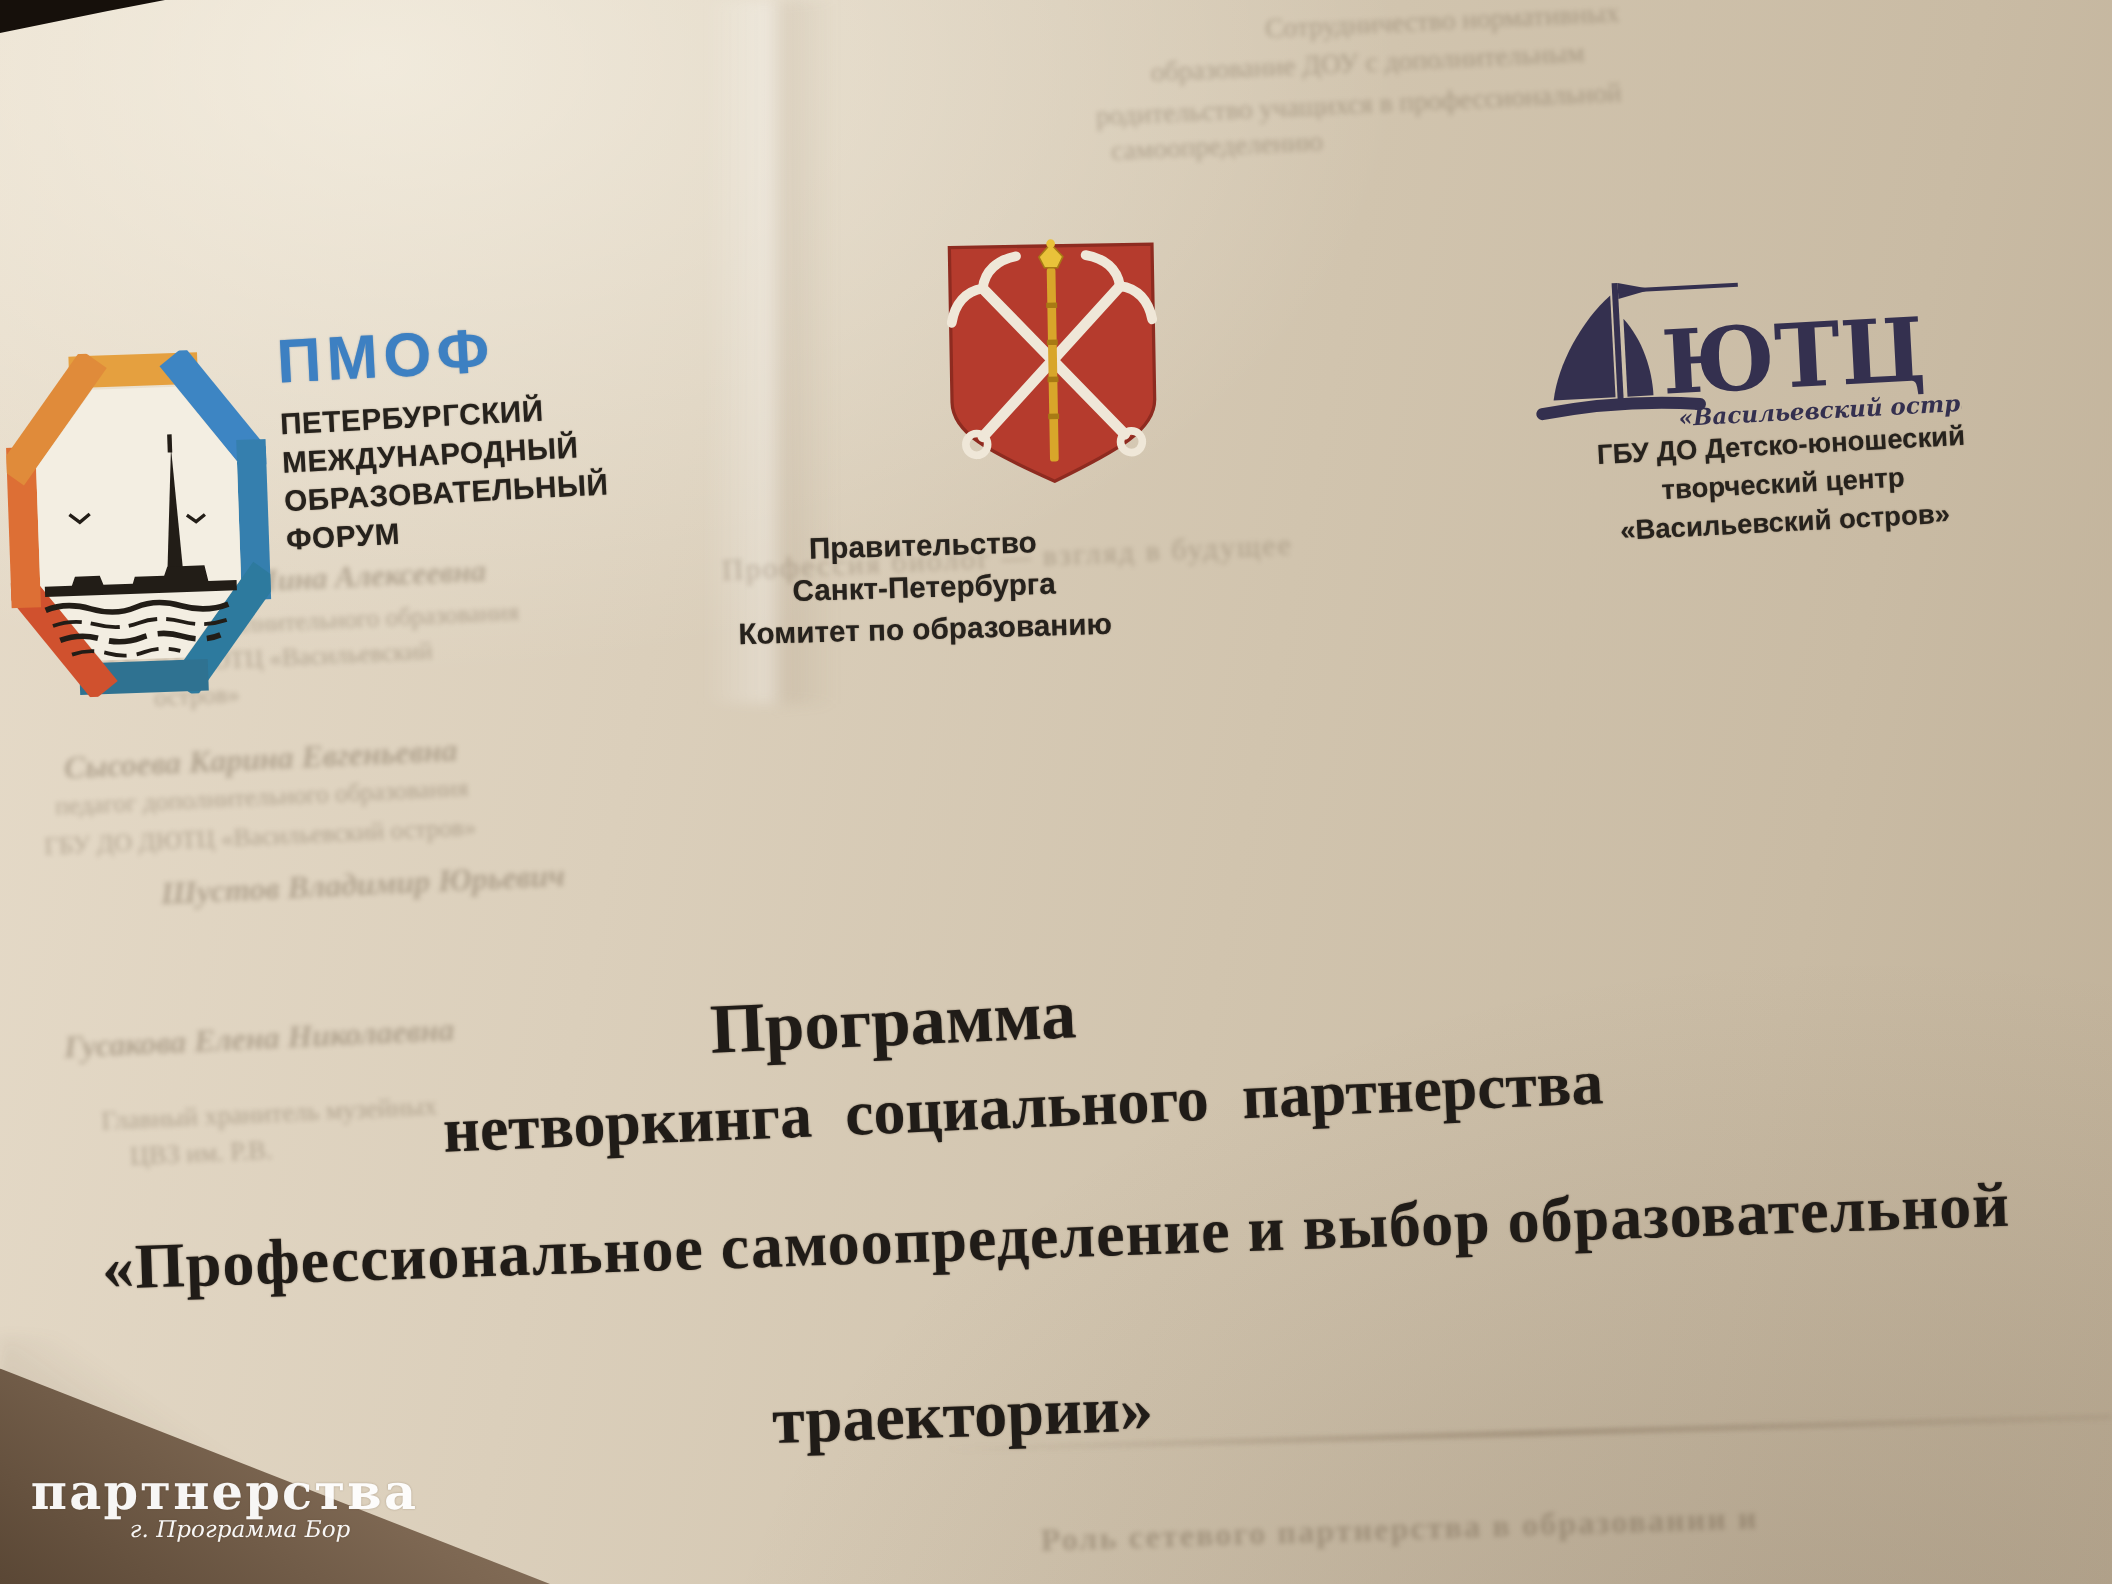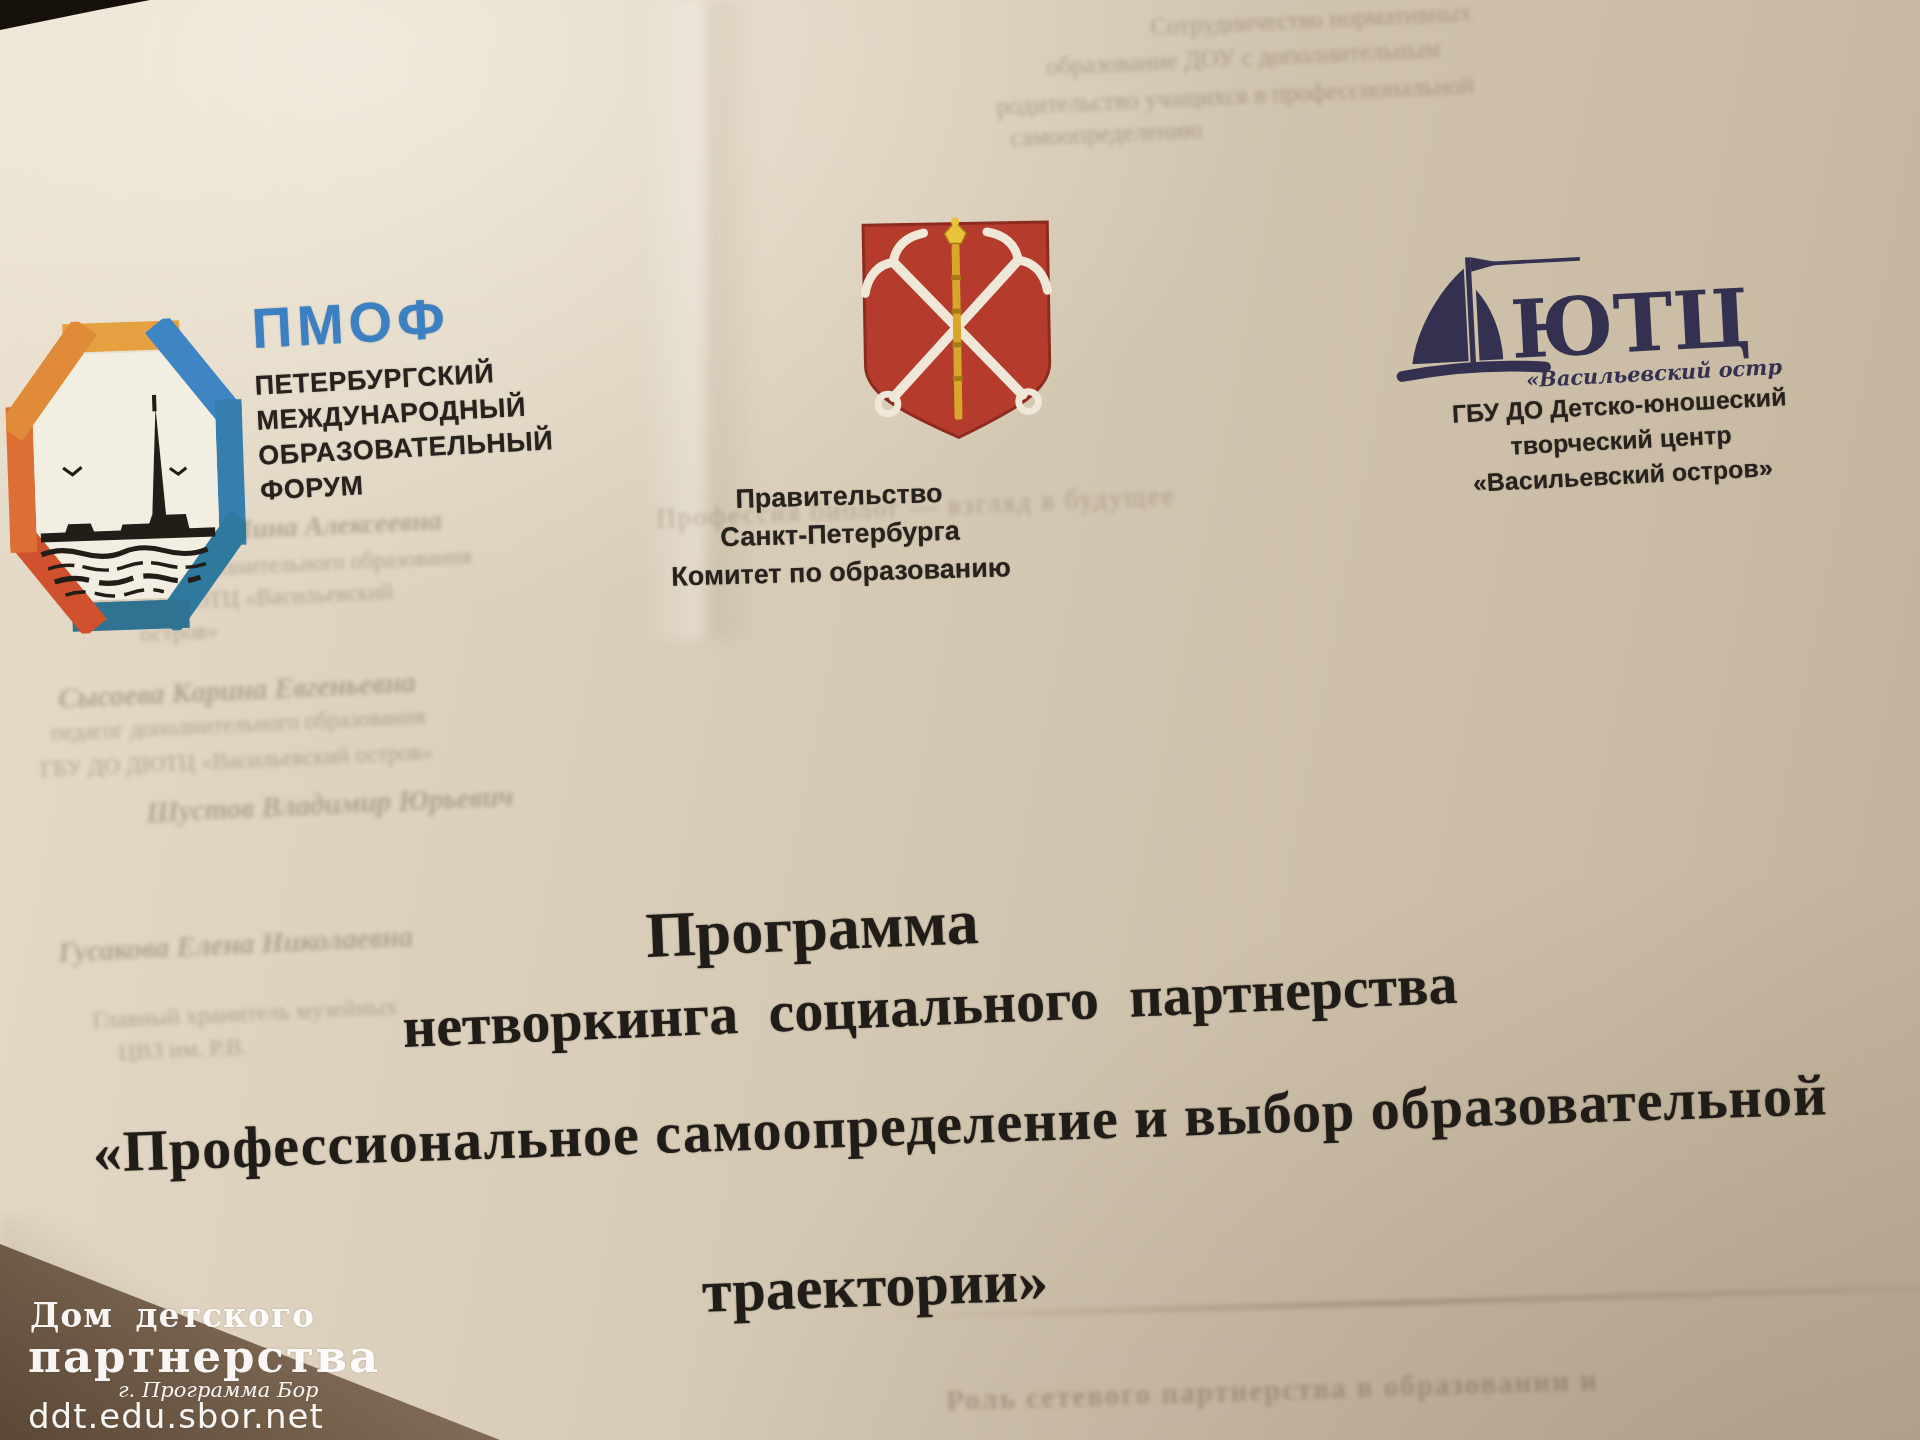--- a/index.html
+++ b/index.html
@@ -198,18 +198,16 @@
     <div>ГБУ ДО Детско-юношеский</div>
     <div>творческий центр</div>
     <div>«Васильевский остров»</div>
   </div>
 
   <div class="abs title t1">Программа</div>
   <div class="abs title t2">нетворкинга социального партнерства</div>
   <div class="abs title t3">«Профессиональное самоопределение и выбор образовательной</div>
   <div class="abs title t4">траектории»</div>
 
-  <div class="abs wm wm-name1">Дом детского</div>
   <div class="abs wm wm-name2">партнерства</div>
   <div class="abs wm wm-city">г. Программа Бор</div>
-  <div class="abs wm wm-site">ddt.edu.sbor.net</div>
 
 </div>
 
 </body></html>

